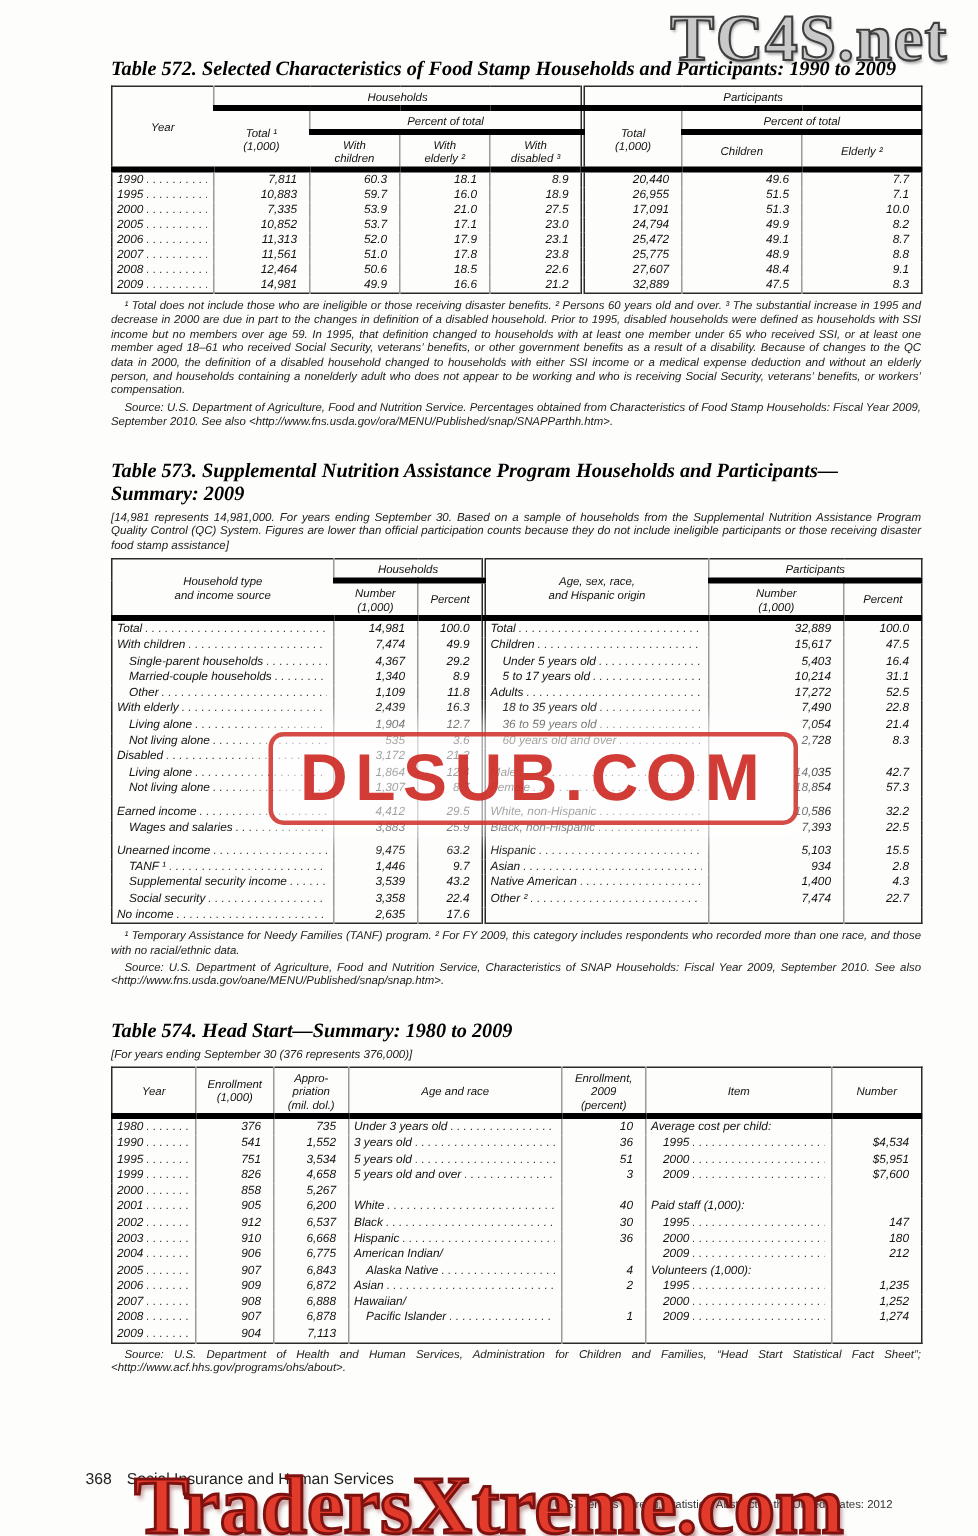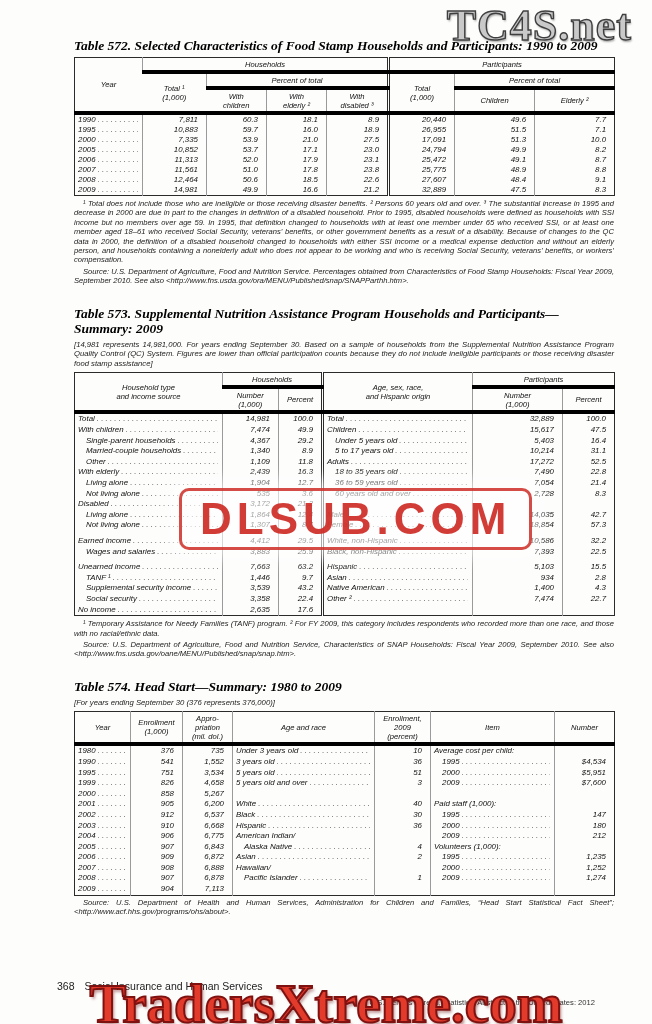--- a/index.html
+++ b/index.html
@@ -481,21 +481,21 @@
               </td>
               <td class="num"></td>
               <td class="num"></td>
             </tr>
             <tr>
               <td class="lbl">
                 <div class="lead">
                   <span class="t">Unearned income</span>
                 </div>
               </td>
-              <td class="num">7,663</td>
+              <td class="num">9,475</td>
               <td class="num">63.2</td>
               <td class="lbl grp">
                 <div class="lead">
                   <span class="t">Hispanic</span>
                 </div>
               </td>
               <td class="num">5,103</td>
               <td class="num">15.5</td>
             </tr>
             <tr>

